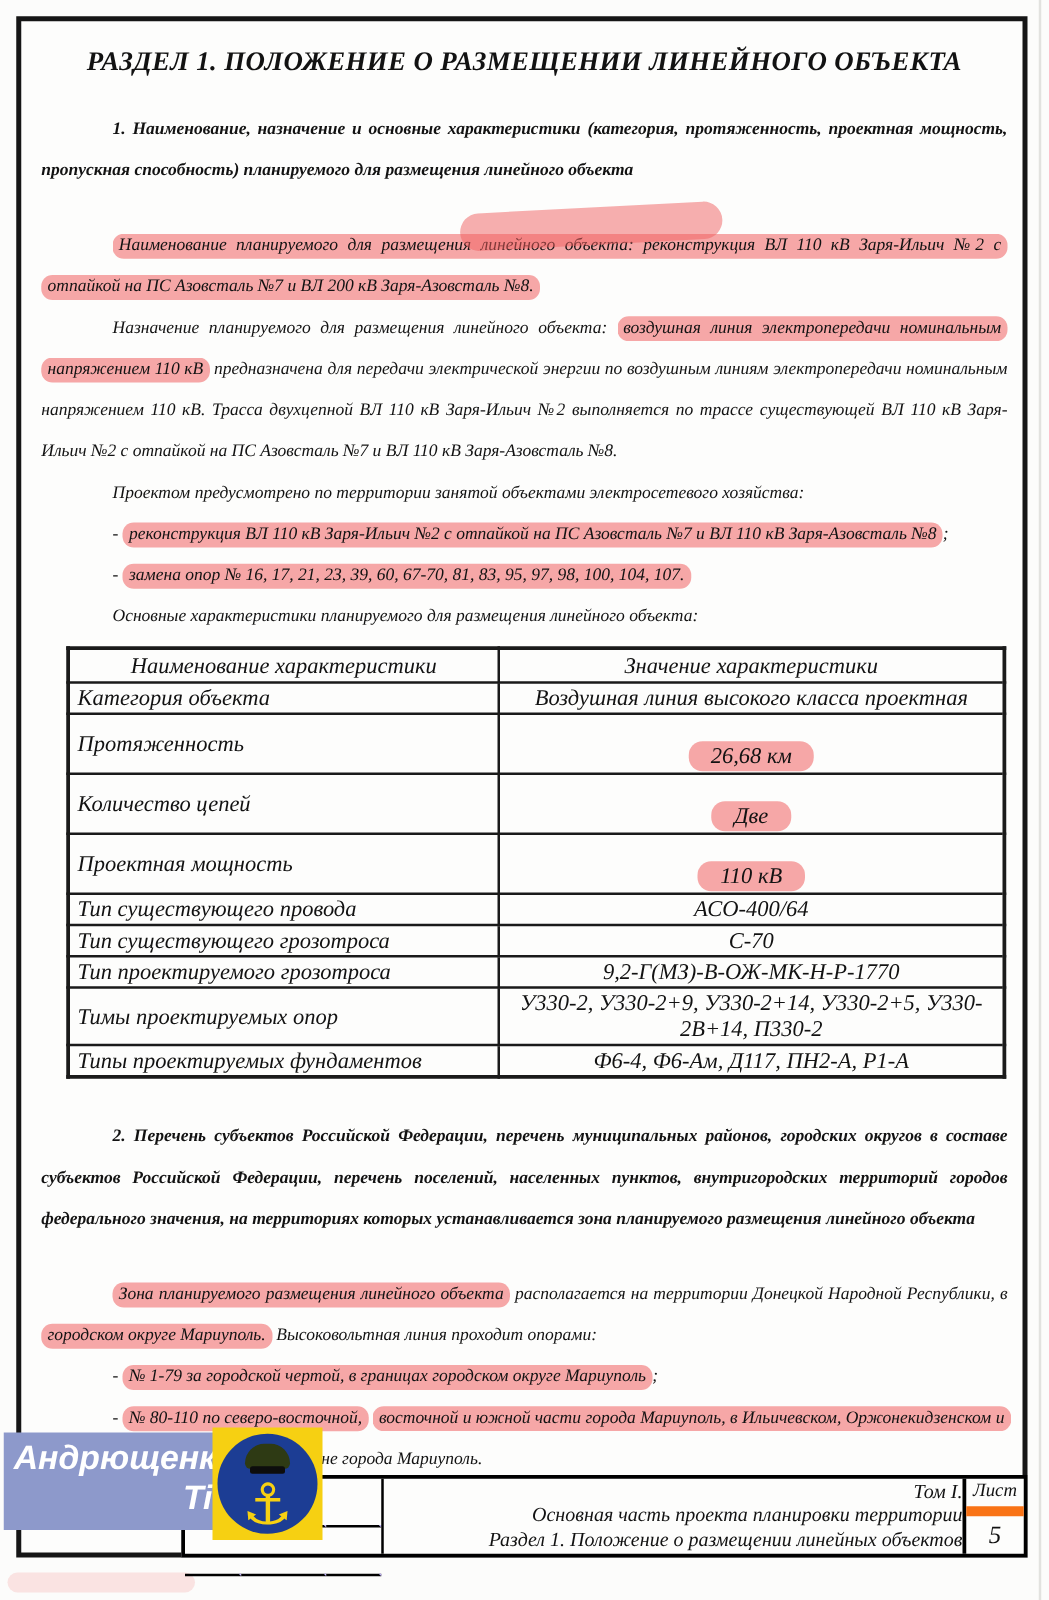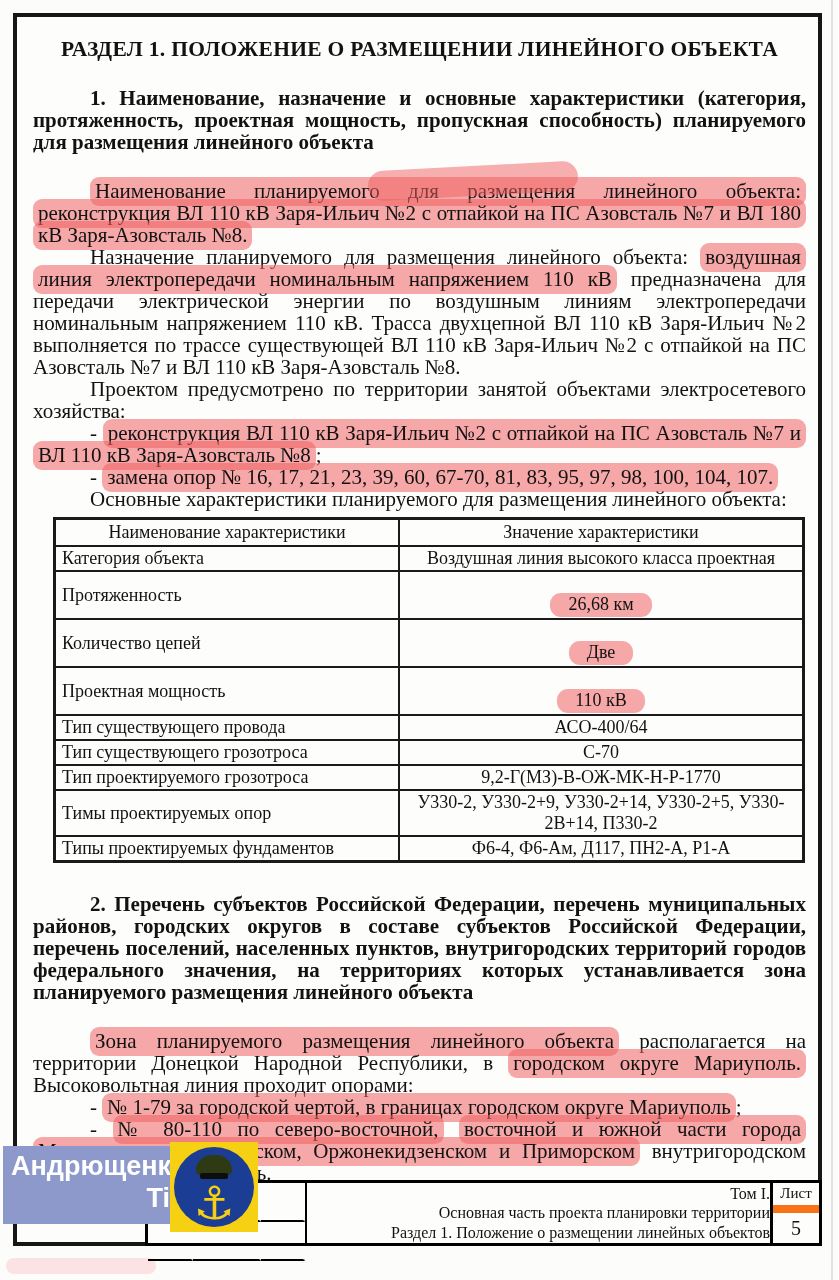--- a/index.html
+++ b/index.html
@@ -1,24 +1,24 @@
 <!DOCTYPE html>
 <html><head>
 <meta charset="utf-8">
 <style>
   html,body{margin:0;padding:0;}
   body{width:839px;height:1280px;font-family:"Liberation Serif","DejaVu Serif",serif;color:#121212;}
-  .page{position:relative;width:839px;height:1280px;background:#fcfcfb;overflow:hidden;}
+  .page{position:relative;width:839px;height:1280px;background:#fcfcfb;overflow:hidden;font-style:italic;}
   .photo-edge{position:absolute;left:831px;top:0;width:2px;height:1280px;background:#e2e2df;}
 
   .frame{position:absolute;left:13px;top:13px;width:801px;height:1225px;border:4px solid #161616;box-sizing:content-box;background:#fdfdfc;}
   .content{position:absolute;left:16px;right:12px;top:0;}
 
   .doc-title{margin-top:20px;text-align:center;font-weight:bold;font-size:21.5px;letter-spacing:.3px;}
-  p{margin:0;font-size:21px;line-height:22px;text-align:justify;}
+  p{margin:0;font-size:14px;line-height:33px;text-align:justify;}
   p.ind{text-indent:57px;}
   .bold{font-weight:bold;}
   .h1{margin-top:25px;}
   .p1{margin-top:27px;}
   .h2{margin-top:30px;}
   .s2p1{margin-top:27px;}
 
   .hl{background:rgba(240,96,96,0.55);border-radius:9px;padding:2px 5px 3px;
       box-decoration-break:clone;-webkit-box-decoration-break:clone;}
   .blob{position:absolute;background:rgba(240,96,96,0.5);border-radius:16px;}
@@ -66,21 +66,21 @@
 
 <div class="page">
 
   <div class="frame">
     <div class="content">
 
       <div class="doc-title">РАЗДЕЛ 1. ПОЛОЖЕНИЕ О РАЗМЕЩЕНИИ ЛИНЕЙНОГО ОБЪЕКТА</div>
 
       <p class="ind bold h1">1. Наименование, назначение и основные характеристики (категория, протяженность, проектная мощность, пропускная способность) планируемого для размещения линейного объекта</p>
 
-      <p class="ind p1"><span class="hl">Наименование планируемого для размещения линейного объекта: реконструкция ВЛ 110 кВ Заря-Ильич №2 с отпайкой на ПС Азовсталь №7 и ВЛ 180 кВ Заря-Азовсталь №8.</span></p>
+      <p class="ind p1"><span class="hl">Наименование планируемого для размещения линейного объекта: реконструкция ВЛ 110 кВ Заря-Ильич №2 с отпайкой на ПС Азовсталь №7 и ВЛ 200 кВ Заря-Азовсталь №8.</span></p>
 
       <p class="ind"><span>Назначение планируемого для размещения линейного объекта: </span><span class="hl">воздушная линия электропередачи номинальным напряжением 110 кВ</span><span> предназначена для передачи электрической энергии по воздушным линиям электропередачи номинальным напряжением 110 кВ. Трасса двухцепной ВЛ 110 кВ Заря-Ильич №2 выполняется по трассе существующей ВЛ 110 кВ Заря-Ильич №2 с отпайкой на ПС Азовсталь №7 и ВЛ 110 кВ Заря-Азовсталь №8.</span></p>
 
       <p class="ind">Проектом предусмотрено по территории занятой объектами электросетевого хозяйства:</p>
 
       <p class="ind"><span>- </span><span class="hl">реконструкция ВЛ 110 кВ Заря-Ильич №2 с отпайкой на ПС Азовсталь №7 и ВЛ 110 кВ Заря-Азовсталь №8</span><span>;</span></p>
 
       <p class="ind"><span>- </span><span class="hl">замена опор № 16, 17, 21, 23, 39, 60, 67-70, 81, 83, 95, 97, 98, 100, 104, 107.</span></p>
 
       <p class="ind">Основные характеристики планируемого для размещения линейного объекта:</p>

